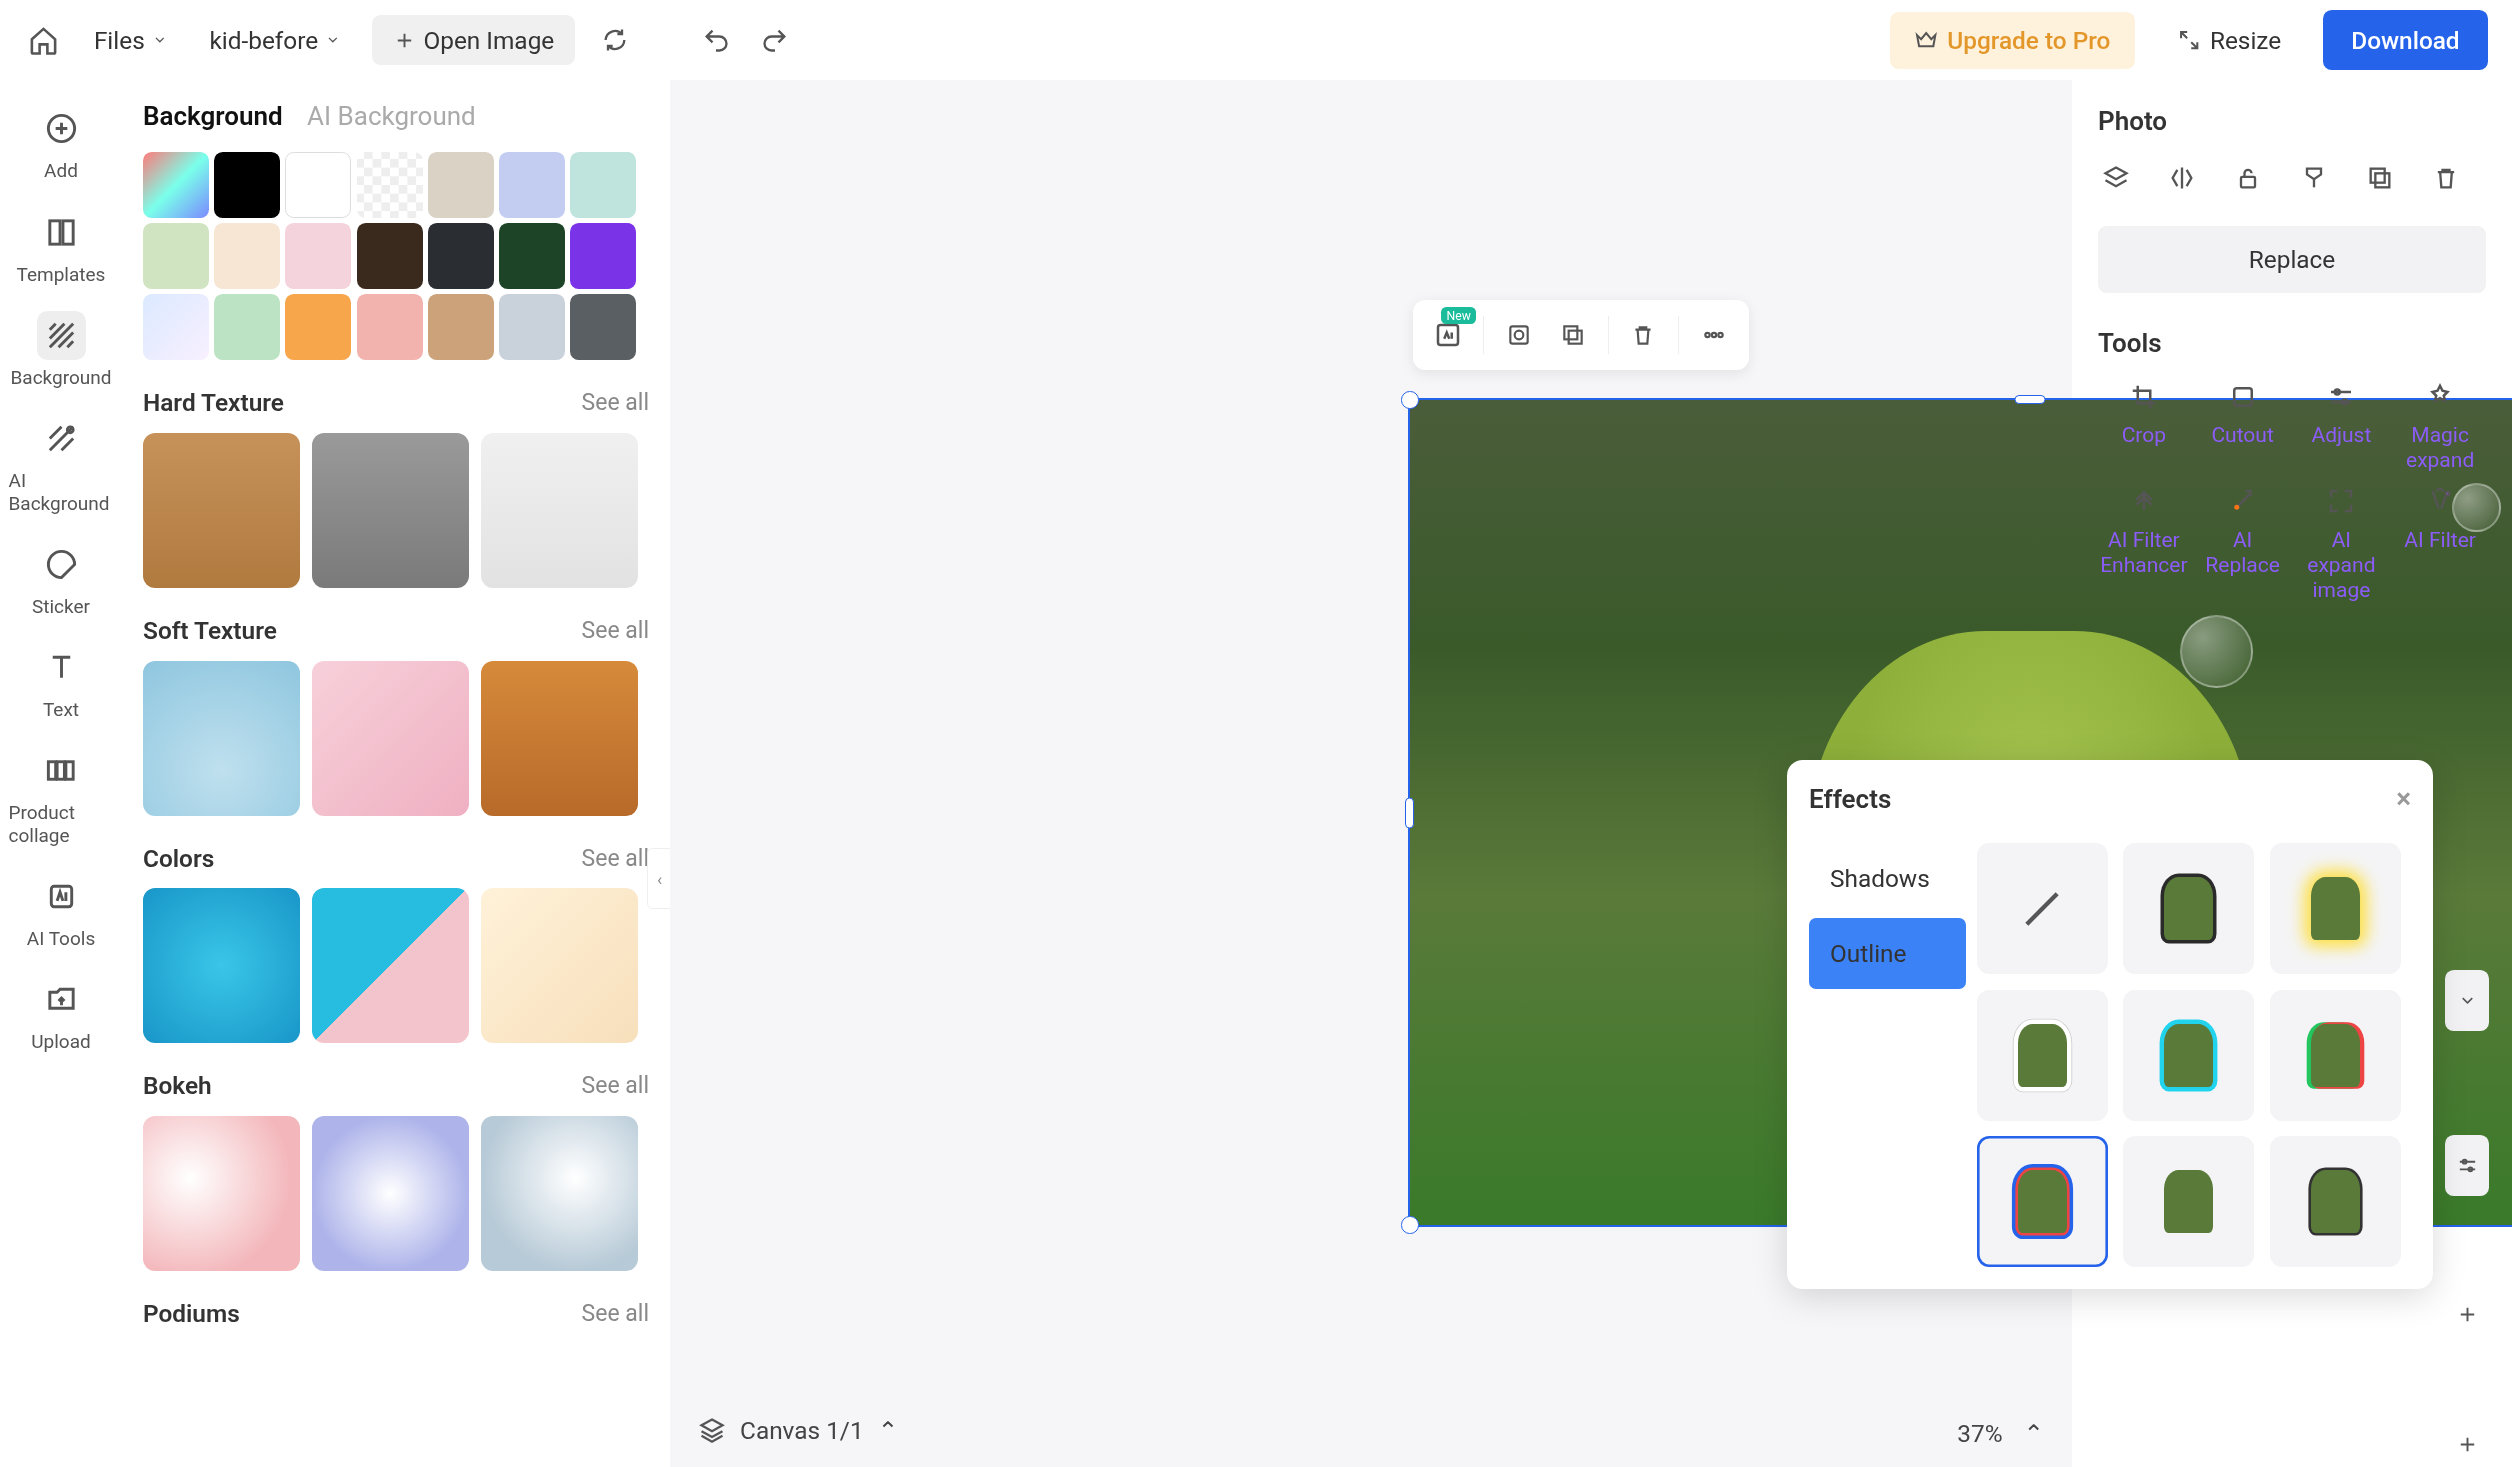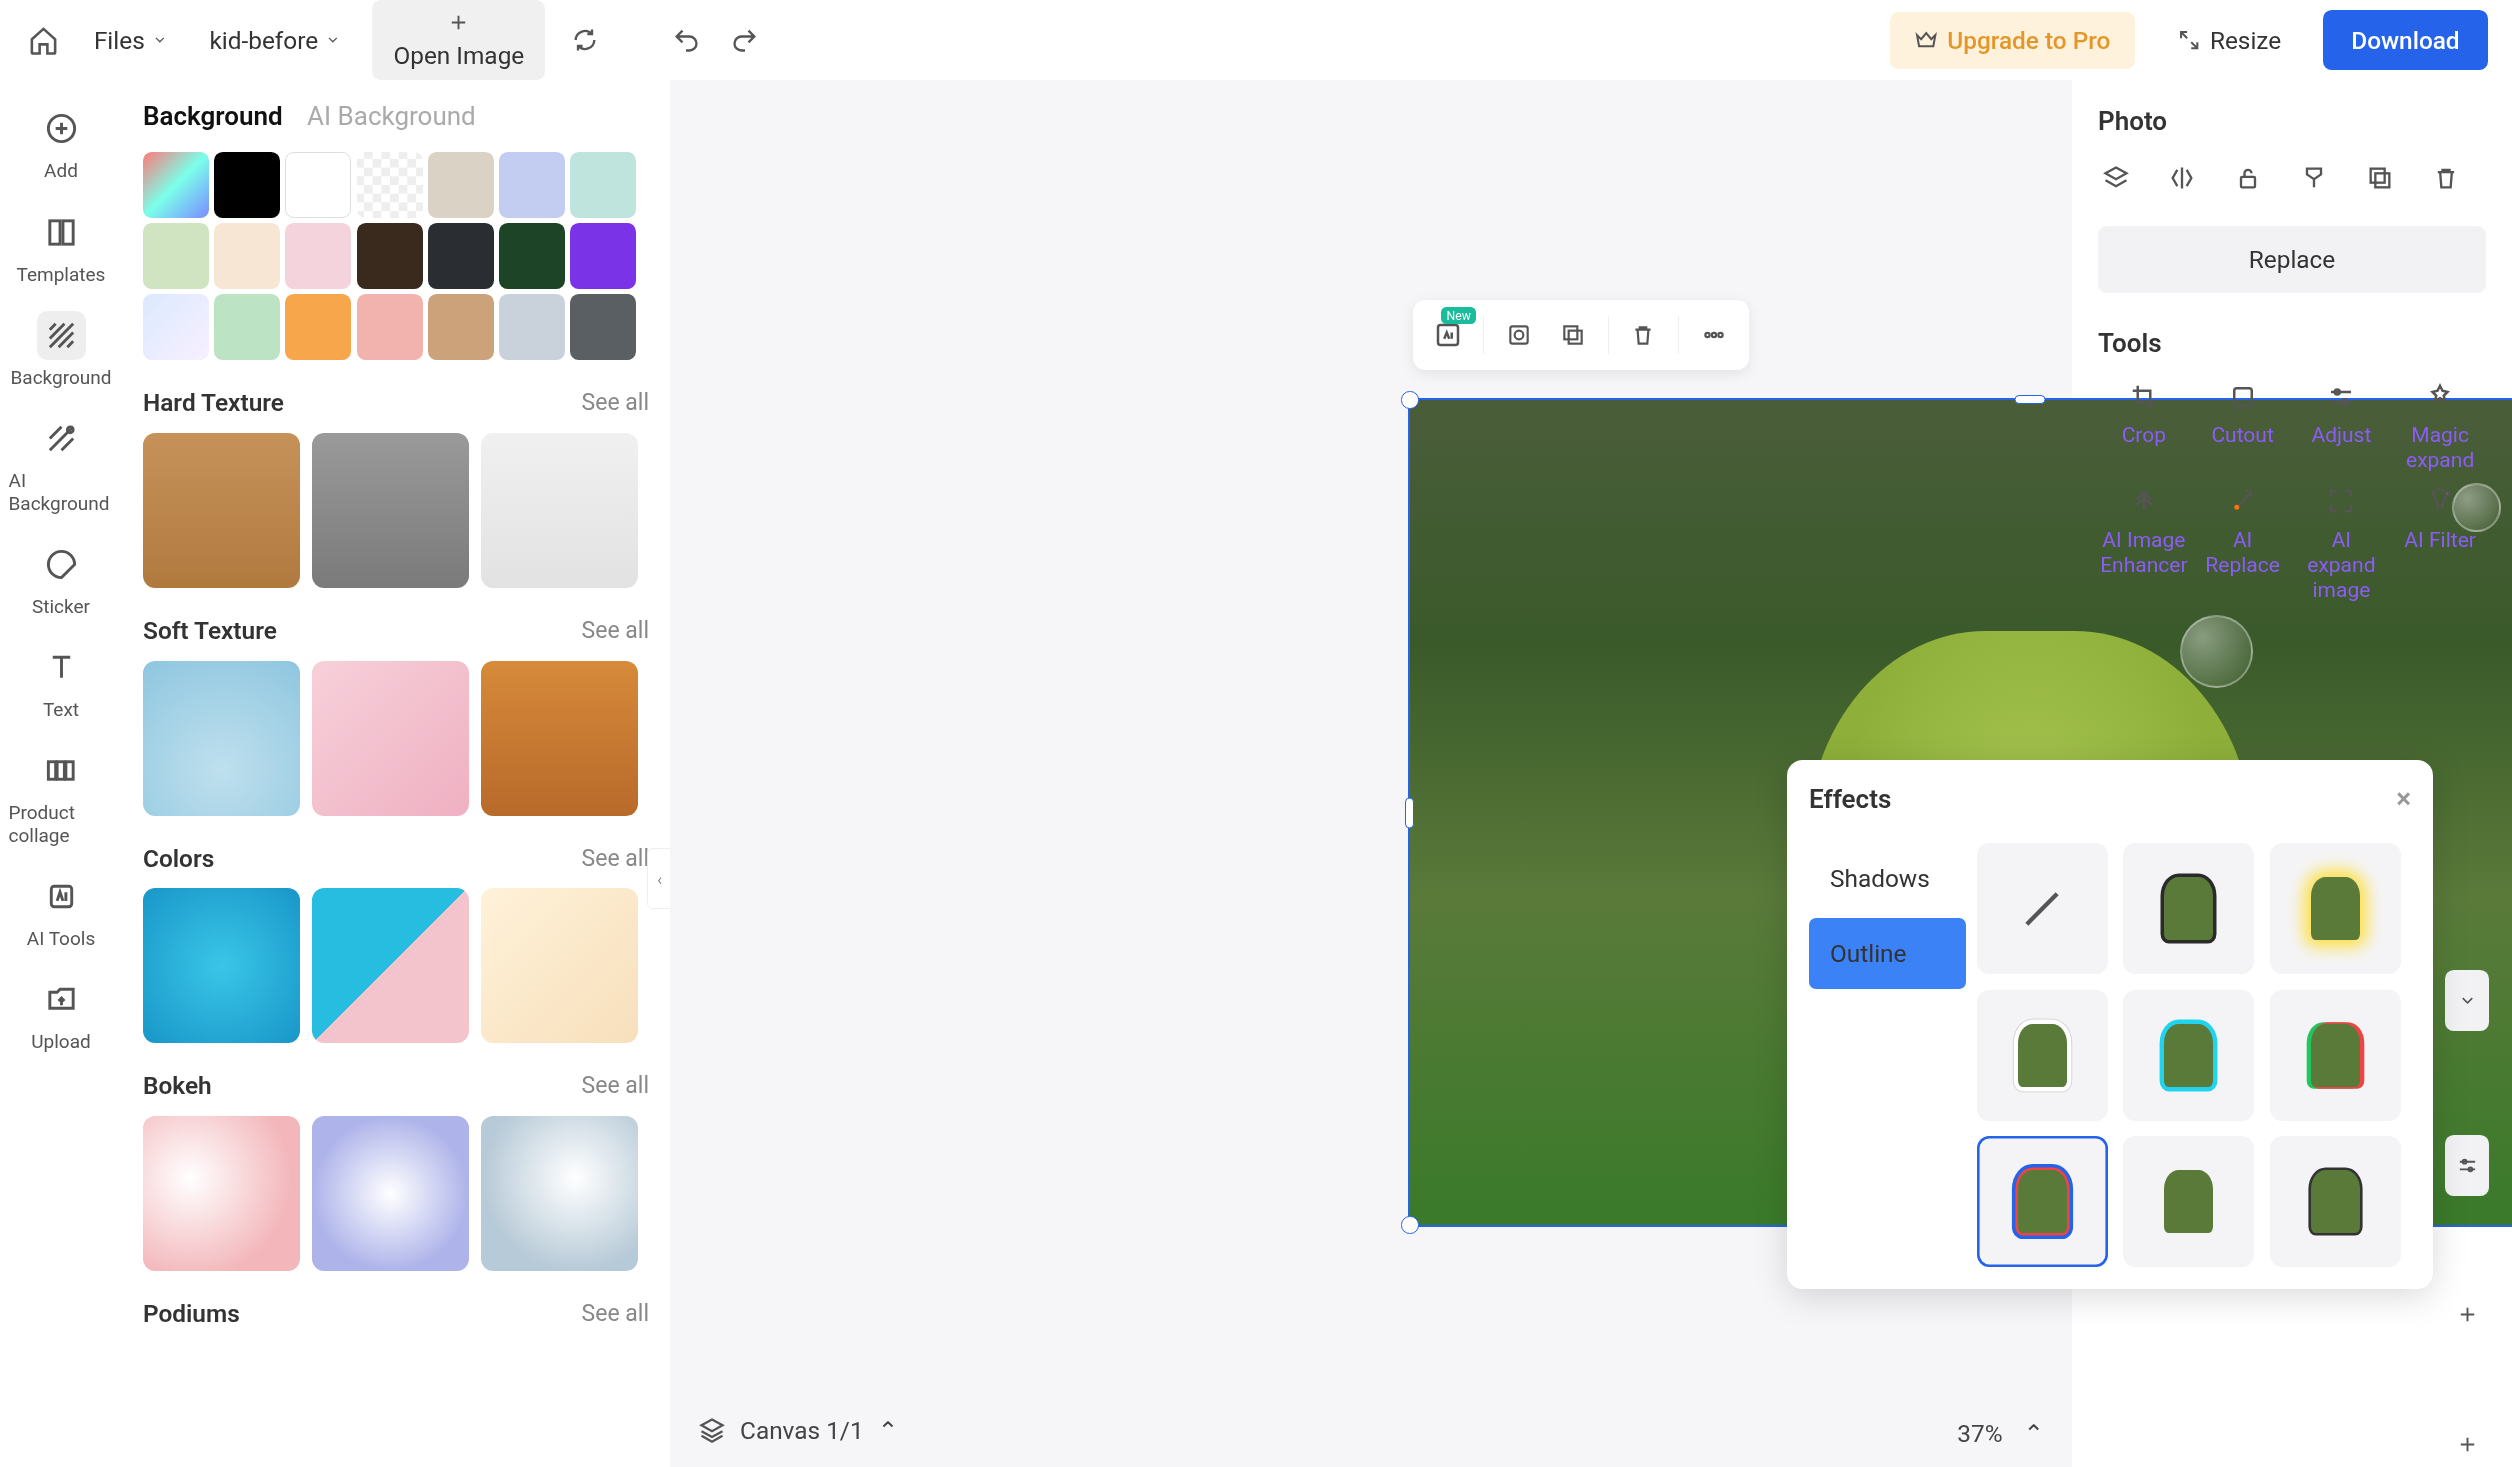--- a/index.html
+++ b/index.html
@@ -1,20 +1,20 @@
 <!DOCTYPE html>
 <html style="font-size:14px"><head>
 <meta charset="utf-8">
 <style>
 * { margin: 0; padding: 0; box-sizing: border-box; font-family: -apple-system, BlinkMacSystemFont, "Segoe UI", Roboto, sans-serif; }
 body { width: 2512px; height: 1467px; background: #fff; transform-origin: top left; font-size: 23px; color: #333; }
 .topbar { height: 80px; display: flex; align-items: center; padding: 0 24.4px; gap: 21px; }
 .topbar .icon-btn { width: 38px; height: 38px; display: flex; align-items: center; justify-content: center; cursor: pointer; border-radius: 7px; }
 .topbar .dropdown { display: flex; align-items: center; gap: 7px; cursor: pointer; padding: 7px 10.5px; border-radius: 7px; font-size: 24.4px; color: #333; }
-.open-image-btn { display: flex; align-items: center; gap: 7px; background: #f0f0f0; padding: 10.5px 21px; border-radius: 8.7px; cursor: pointer; font-size: 24.4px; flex-direction: column; }
+.open-image-btn { display: flex; align-items: center; gap: 7px; background: #f0f0f0; padding: 10.5px 21px; border-radius: 8.7px; cursor: pointer; font-size: 24.4px; }
 .topbar .spacer { flex: 1; }
 .upgrade-btn { display: flex; align-items: center; gap: 8.7px; background: #FFF2DC; color: #E3972A; padding: 14px 24.4px; border-radius: 8.7px; cursor: pointer; font-size: 24.4px; font-weight: 500; }
 .resize-btn { display: flex; align-items: center; gap: 8.7px; padding: 14px 21px; cursor: pointer; font-size: 24.4px; }
 .download-btn { background: #2563eb; color: #fff; padding: 15.7px 28px; border-radius: 8.7px; cursor: pointer; font-size: 24.4px; font-weight: 500; }
 .main { display: flex; height: calc(100% - 80px); }
 .sidebar { width: 122px; display: flex; flex-direction: column; align-items: center; padding-top: 24.4px; gap: 24.4px; }
 .sidebar-item { display: flex; flex-direction: column; align-items: center; gap: 7px; cursor: pointer; width: 105px; text-align: left; }
 .sidebar-item .si-icon { width: 49px; height: 49px; display: flex; align-items: center; justify-content: center; border-radius: 10.5px; }
 .sidebar-item.active .si-icon { background: #eee; }
 .sidebar-item span { font-size: 19px; color: #555; line-height: 1.2; }
@@ -442,21 +442,21 @@
             </svg>
           </div>
           <span>Magic expand</span>
         </div>
         <div class="tool-item">
           <div class="ti-icon">
             <svg width="30" height="30" viewBox="0 0 24 24" stroke="#16a34a">
               <path d="M12 19V5M6 11l6-6 6 6M6 15l6-6 6 6"></path>
             </svg>
           </div>
-          <span>AI Image Enhancer</span>
+          <span>AI Filter Enhancer</span>
         </div>
         <div class="tool-item">
           <div class="ti-icon">
             <svg width="30" height="30" viewBox="0 0 24 24" stroke="#2563eb">
               <path d="M6 18l12-12M14 4l4 0 0 4"></path>
               <circle cx="7" cy="17" r="2" fill="#f97316" stroke="none"></circle>
             </svg>
           </div>
           <span>AI Replace</span>
         </div>

